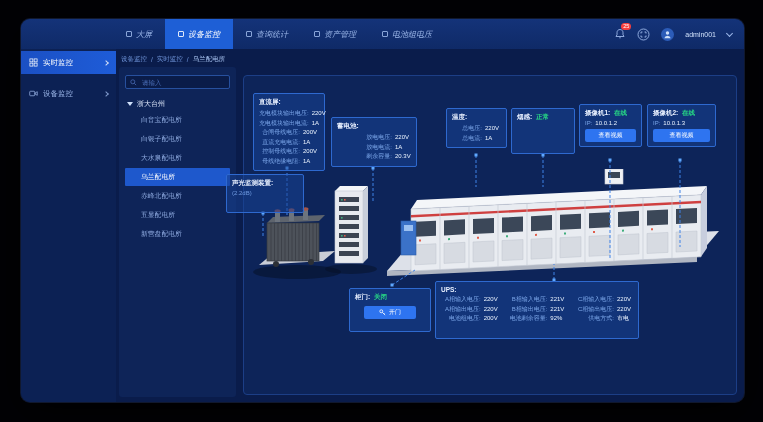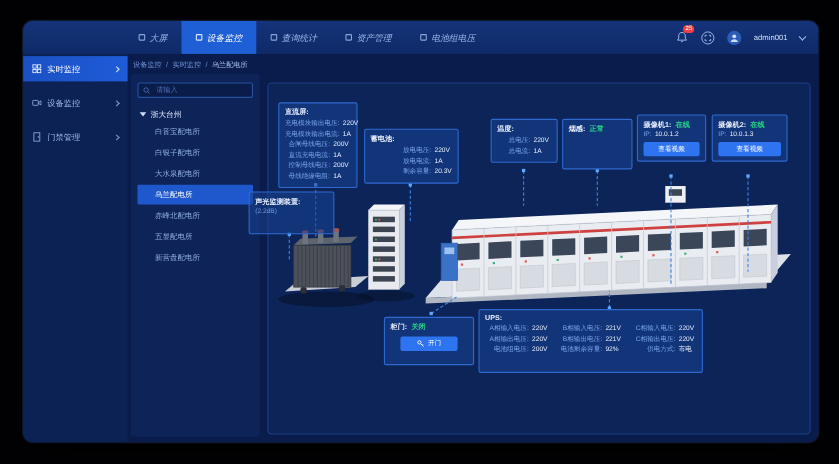--- a/index.html
+++ b/index.html
@@ -132,28 +132,20 @@
       <span class="side-chev"></span>
     </div>
     <div class="side-item">
       <svg width="9" height="9" viewBox="0 0 10 10">
         <rect x="0.8" y="2.5" width="5.6" height="5" rx="0.8" fill="none" stroke="currentColor" stroke-width="0.8"></rect>
         <path d="M6.8 4.4l2.4-1.4v4l-2.4-1.4z" fill="none" stroke="currentColor" stroke-width="0.8"></path>
       </svg>
       <span class="lbl">设备监控</span>
       <span class="side-chev"></span>
     </div>
-    <div class="side-item">
-      <svg width="9" height="9" viewBox="0 0 10 10">
-        <rect x="2" y="0.8" width="6" height="8.4" fill="none" stroke="currentColor" stroke-width="0.8"></rect>
-        <circle cx="6.4" cy="5" r="0.7" fill="currentColor"></circle>
-      </svg>
-      <span class="lbl">门禁管理</span>
-      <span class="side-chev"></span>
-    </div>
   </div>
 
   <div class="breadcrumb">
     <span>设备监控</span>
     <span>/</span>
     <span>实时监控</span>
     <span>/</span>
     <span class="cur">乌兰配电所</span>
   </div>
 

